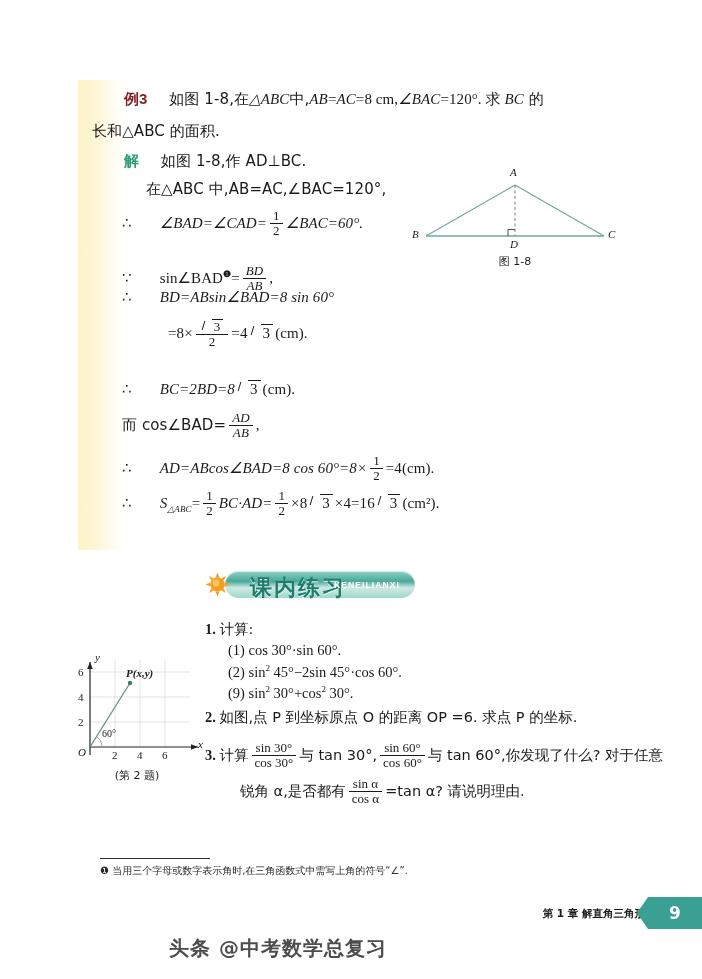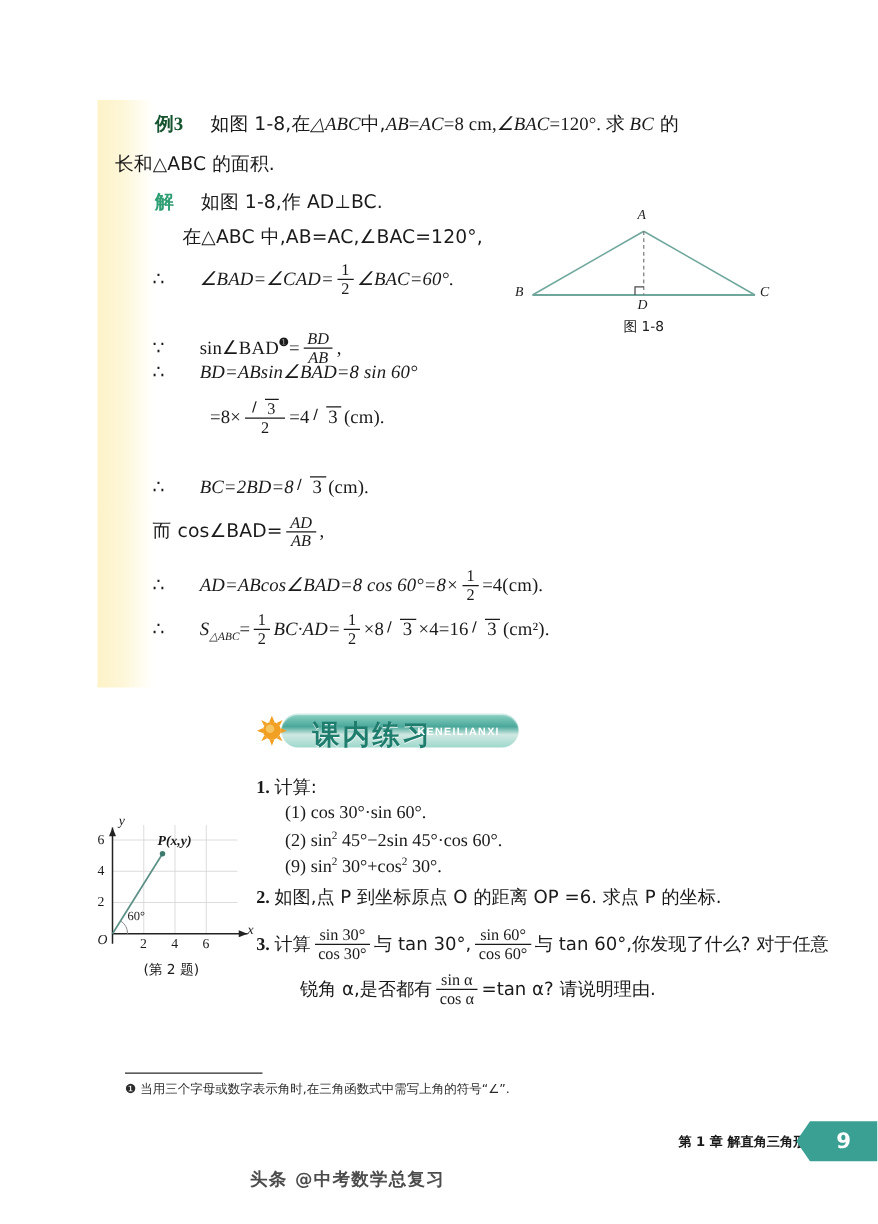--- a/index.html
+++ b/index.html
@@ -20,21 +20,21 @@
   }
 
   
   .mi { font-style:italic;text-align:center; }
   .tx { font-style:normal; }
   .bold { font-weight:bold; }
   .cn { font-family:"DejaVu Sans", sans-serif; font-style:normal; }
 
   .line { position:absolute; white-space:nowrap; font-size:15px; letter-spacing:.1px; }
 
-  .ex-label{ color:#14532d; font-weight:bold; font-family:Liberation Serif, serif; }
+  .ex-label{ color:#7f1d1d; font-weight:bold; font-family:Liberation Sans, sans-serif; }
   .jie-label{ color:#2e9e73; font-weight:bold; font-family:"DejaVu Sans",sans-serif; }
 
   
   .frac{ display:inline-block; vertical-align:middle; text-align:center;
          font-size:13px; line-height:1.08; margin:0 3px; position:relative; top:-1px;}
   .frac .num{ display:block; padding:0 3px; }
   .frac .den{ display:block; border-top:1.2px solid #1a1a1a; padding:0 3px; }
 
   
   .rad{ display:inline-block; position:relative; padding-left:11px; margin:0 2px;}
@@ -100,21 +100,21 @@
     content:""; position:absolute; left:-11px; top:0;
     border-top:16px solid transparent; border-bottom:16px solid transparent;
     border-right:11px solid #3aa094;
   }
   .page-num{ position:absolute; right:0; top:897px; width:54px; height:32px;
              line-height:32px; text-align:center; color:#ffffff;
              font-family:"DejaVu Sans",sans-serif; font-size:17px; font-weight:bold;}
 
   .watermark{
     position:absolute; left:0; top:935px; width:556px; text-align:center;
-    font-family:"DejaVu Sans",sans-serif; font-size:14px; font-weight:bold;
+    font-family:"DejaVu Sans",sans-serif; font-size:20px; font-weight:bold;
     color:#3d3d3d; letter-spacing:1px; opacity:.92;
   }
 </style>
 </head>
 <body>
 
 <div class="page">
 
   <div class="cream-band"></div>
 

